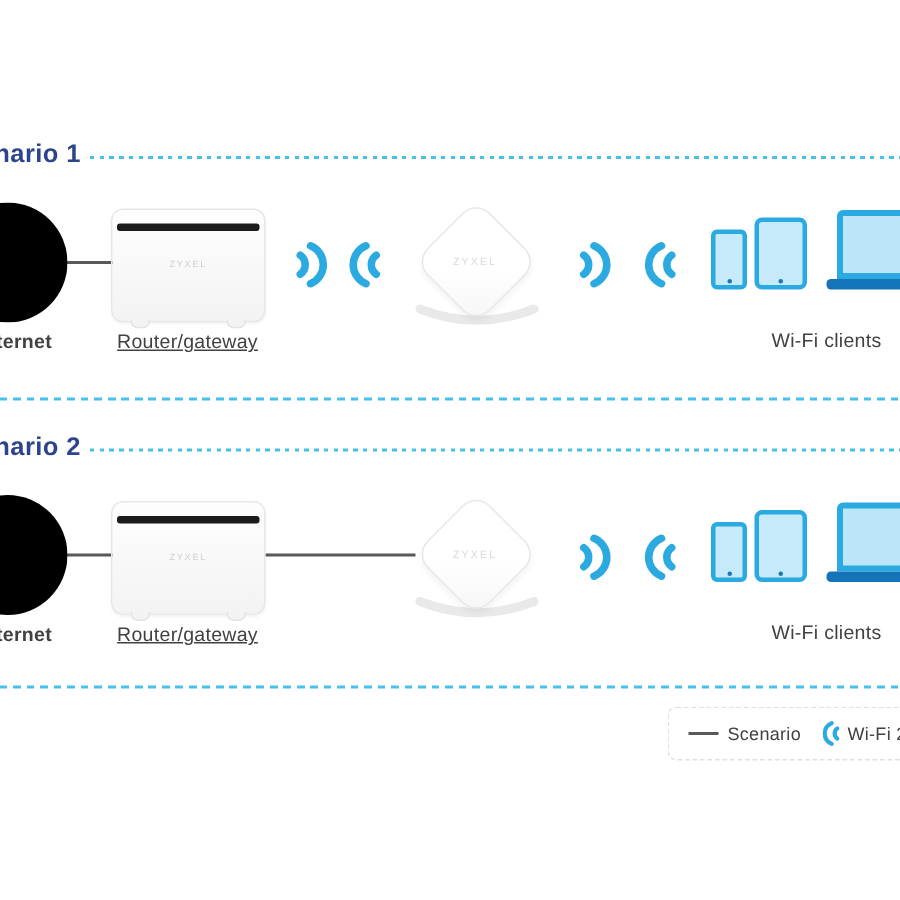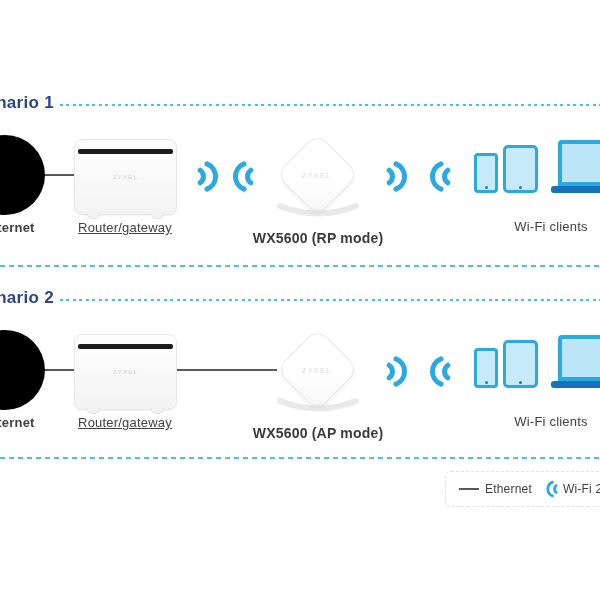--- a/index.html
+++ b/index.html
@@ -148,21 +148,20 @@
     <div class="wifi wifi-2 mirror"><svg viewBox="0 0 24 34">
           <use href="#wifi-glyph"></use>
         </svg></div>
 
     <svg class="swoosh" viewBox="0 0 92 18">
       <path d="M8,3 Q46,18 84,3" fill="none" stroke="#E9E9E9" stroke-width="6" stroke-linecap="round"></path>
     </svg>
     <div class="extender">
       <span class="extender-logo">ZYXEL</span>
     </div>
-    <div class="label extender-label">WX5600 (RP mode)</div>
 
     <div class="wifi wifi-3"><svg viewBox="0 0 24 34">
           <use href="#wifi-glyph"></use>
         </svg></div>
     <div class="wifi wifi-4 mirror"><svg viewBox="0 0 24 34">
           <use href="#wifi-glyph"></use>
         </svg></div>
 
     <div class="phone"></div>
     <div class="tablet"></div>
@@ -193,21 +192,20 @@
       <div class="foot foot-r"></div>
     </div>
     <div class="label router-label">Router/gateway</div>
 
     <svg class="swoosh" viewBox="0 0 92 18">
       <path d="M8,3 Q46,18 84,3" fill="none" stroke="#E9E9E9" stroke-width="6" stroke-linecap="round"></path>
     </svg>
     <div class="extender">
       <span class="extender-logo">ZYXEL</span>
     </div>
-    <div class="label extender-label">WX5600 (AP mode)</div>
 
     <div class="wifi wifi-3"><svg viewBox="0 0 24 34">
           <use href="#wifi-glyph"></use>
         </svg></div>
     <div class="wifi wifi-4 mirror"><svg viewBox="0 0 24 34">
           <use href="#wifi-glyph"></use>
         </svg></div>
 
     <div class="phone"></div>
     <div class="tablet"></div>
@@ -215,20 +213,20 @@
       <div class="laptop-screen"></div>
       <div class="laptop-base"></div>
     </div>
     <div class="label clients-label">Wi-Fi clients</div>
   </section>
 
   <div class="sep" id="sep-2"></div>
 
   <div class="legend">
     <div class="legend-eth-line"></div>
-    <div class="legend-text legend-eth-label">Ethernet</div>
+    <div class="legend-text legend-eth-label">Scenario</div>
     <div class="legend-wifi-icon"><svg viewBox="0 0 24 34">
           <use href="#wifi-glyph"></use>
         </svg></div>
     <div class="legend-text legend-wifi-label">Wi-Fi 2.4 GH</div>
   </div>
 
 </div>
 
 </body></html>

